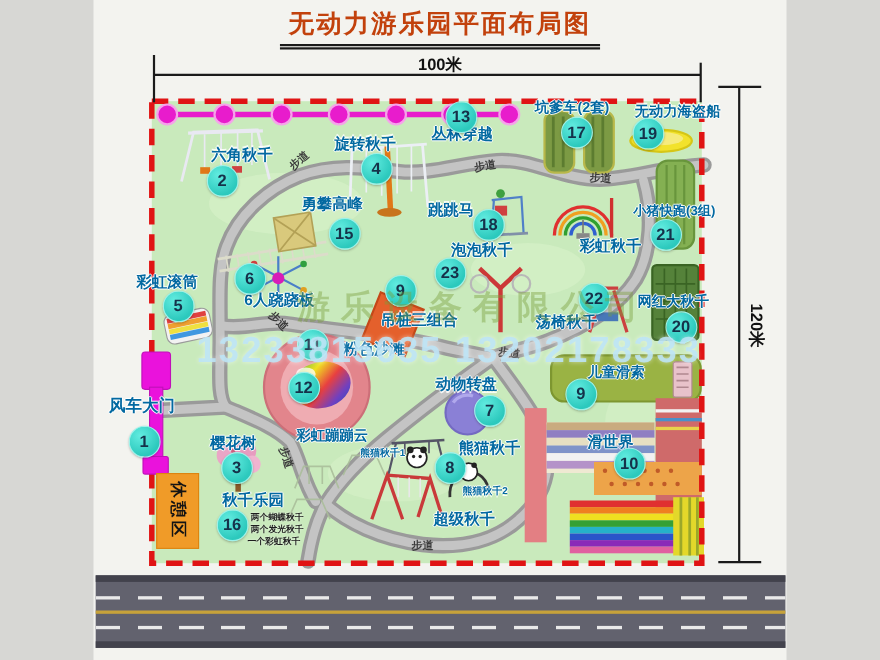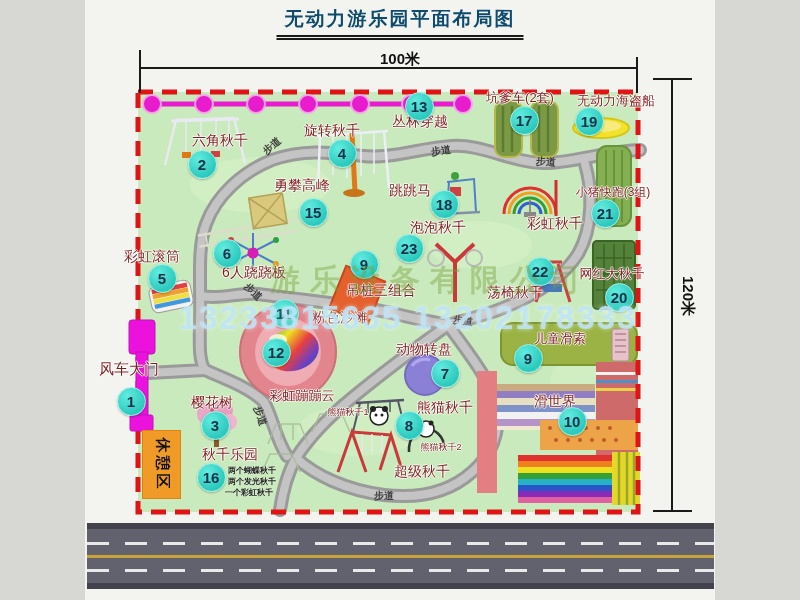--- a/index.html
+++ b/index.html
@@ -5,39 +5,39 @@
   html,body{margin:0;padding:0}
   body{
     width:800px;height:600px;position:relative;overflow:hidden;
     background:#d7d7d4;
     font-family:"Liberation Sans","DejaVu Sans",sans-serif;
   }
   .content-col{position:absolute;left:85px;top:0;width:630px;height:600px;background:#f3f3ef;}
   #map-svg{position:absolute;left:0;top:0;z-index:1}
   .page-title{
     position:absolute;left:400px;top:6px;transform:translateX(-50%);
-    font-size:19px;font-weight:bold;color:#0c4a6e;letter-spacing:2px;
+    font-size:23px;font-weight:bold;color:#c2410c;letter-spacing:2px;
     padding:0 8px 3px 8px;border-bottom:5px double #1a1a1a;white-space:nowrap;z-index:6;
   }
   .dim-label{position:absolute;font-size:15px;font-weight:bold;color:#111;z-index:6;white-space:nowrap}
   #dim-w{left:400px;top:50px;transform:translateX(-50%)}
   #dim-h{left:687px;top:296px;transform:translate(-50%,-50%) rotate(90deg)}
   #poi-layer{position:absolute;left:0;top:0;width:800px;height:600px;z-index:3;pointer-events:none}
   .poi-num{
     position:absolute;width:27px;height:27px;margin-left:-13.5px;margin-top:-13.5px;
     border-radius:50%;
     background:radial-gradient(circle at 35% 30%,#62ece0,#2cc9bd 70%);
     border:1px solid #9df1e9;
     color:#15324a;font-size:15px;font-weight:bold;
     display:flex;align-items:center;justify-content:center;
     box-shadow:0 1px 2px rgba(0,0,0,.25);
   }
   .poi-label,.extra-label{
     position:absolute;transform:translate(-50%,-50%);white-space:nowrap;
-    font-weight:normal;font-size:14px;color:#7f1d1d;
+    font-weight:bold;font-size:14px;color:#0369a1;
     text-shadow:-1px 0 0 rgba(255,255,255,.85),1px 0 0 rgba(255,255,255,.85),
                 0 -1px 0 rgba(255,255,255,.85),0 1px 0 rgba(255,255,255,.85);
   }
   .path-label{
     position:absolute;font-size:10px;font-weight:bold;color:#3b3b3b;white-space:nowrap;
   }
   .note-line{
     position:absolute;transform:translate(-50%,-50%);font-size:8px;font-weight:bold;
     color:#1d1d1d;white-space:nowrap;text-shadow:0 0 2px rgba(255,255,255,.8);
   }

